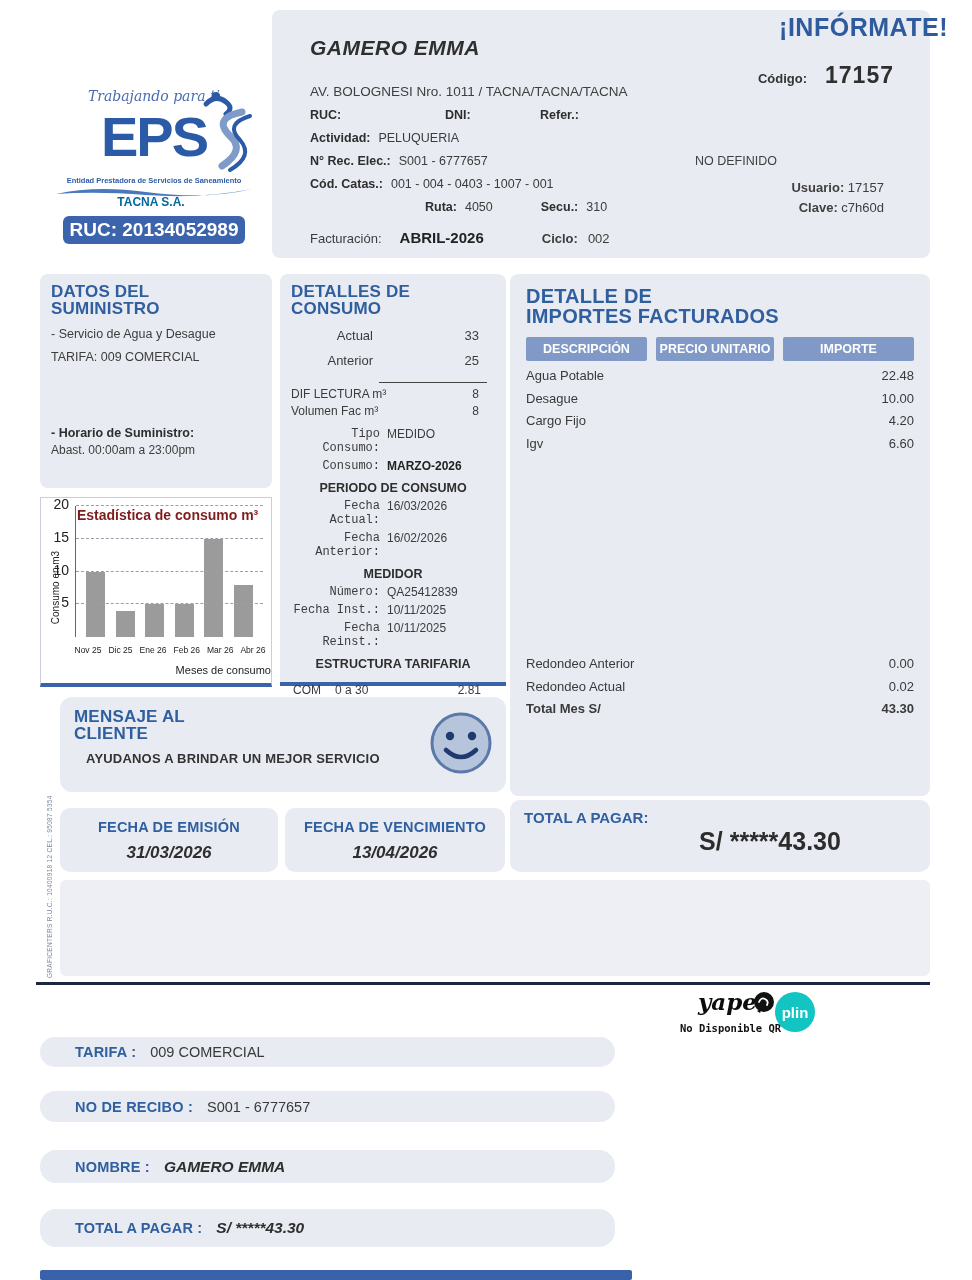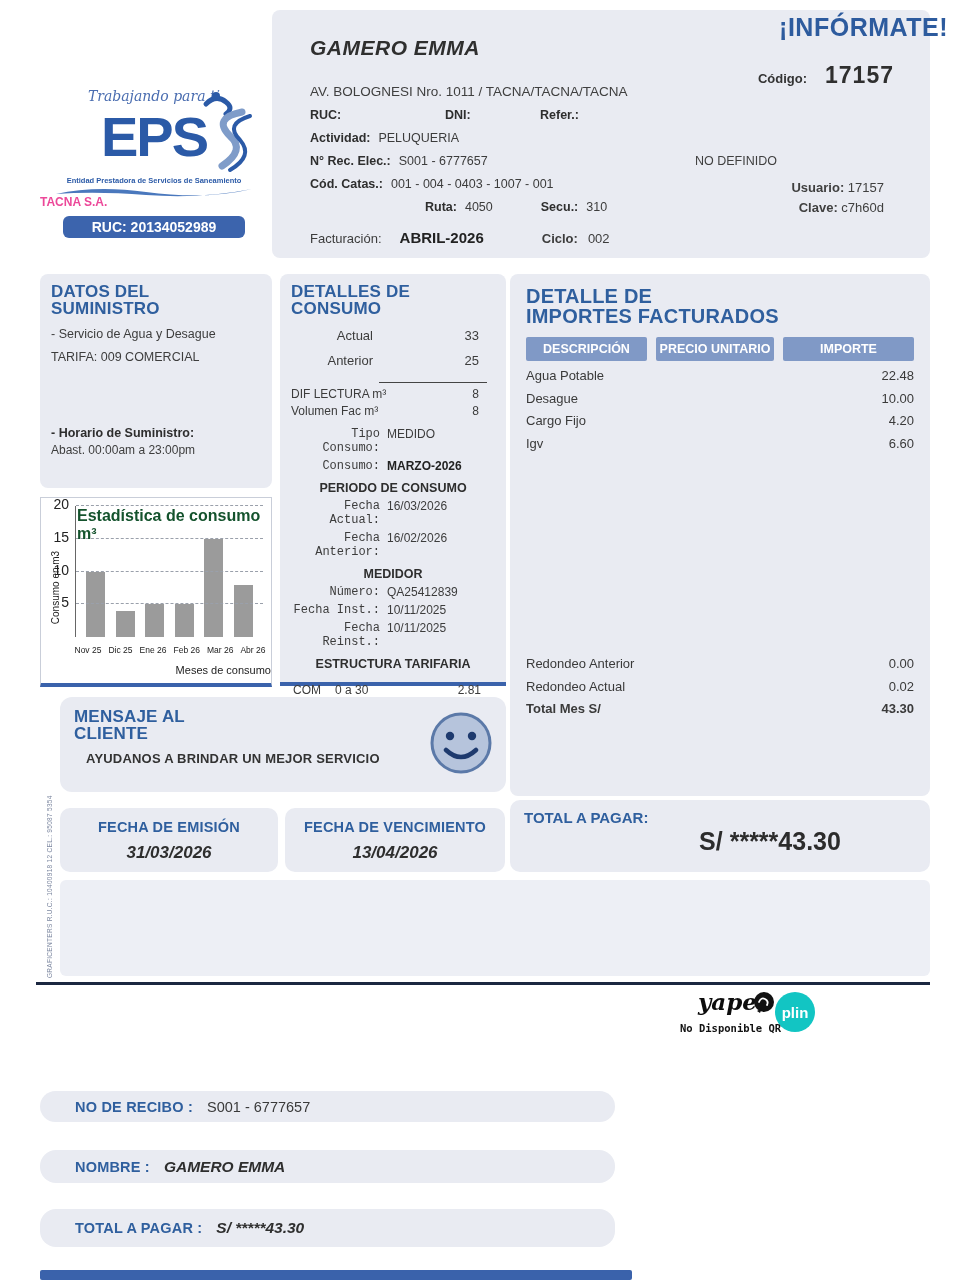--- a/index.html
+++ b/index.html
@@ -26,35 +26,35 @@
   .ciclo-val { margin-left:10px; }
 
   
   .logo-block { position:absolute; left:40px; top:88px; width:228px; text-align:center; }
   .tagline { font-family:"DejaVu Serif", serif; font-style:italic; font-size:14px; color:#4a6db0; }
   .eps-row { position:relative; height:70px; }
   .eps-text { font-size:56px; font-weight:bold; color:#2b5aa7; letter-spacing:-2px; line-height:66px; }
   .eps-swoosh { position:absolute; right:6px; top:-14px; }
   .logo-sub { font-size:7.5px; font-weight:bold; color:#2b5aa7; margin-top:2px; }
   .logo-wave { margin-top:1px; }
-  .tacna { font-size:12px; font-weight:bold; color:#ec4899; text-align:left; padding-right:6px; margin-top:-8px; }
-  .ruc-bar { margin:7px auto 0; width:182px; background:#3c64ad; color:#fff; font-weight:bold; font-size:14px; border-radius:6px; padding:3px 0; }
+  .tacna { font-size:12px; font-weight:bold; color:#0369a1; text-align:center; padding-right:6px; margin-top:-8px; }
+  .ruc-bar { margin:7px auto 0; width:182px; background:#3c64ad; color:#fff; font-weight:bold; font-size:19px; border-radius:6px; padding:3px 0; }
 
   
   .sum-card { left:40px; top:274px; width:232px; height:214px; padding:9px 11px; }
   .sec-title { color:#2f5f9e; font-weight:bold; font-size:17px; line-height:1.02; letter-spacing:.2px; }
   .sum-line { font-size:12.5px; margin-top:9px; color:#3d3d3d; }
   .sum-horario { margin-top:62px; font-size:12.5px; font-weight:bold; color:#2e2e2e; }
   .sum-abast { font-size:12px; margin-top:3px; color:#3d3d3d; }
 
   
   .chart-card { position:absolute; left:40px; top:497px; width:232px; height:190px; background:#fff;
                 border:1px solid #c9ced9; border-bottom:4px solid #3a62ab; }
   .chart-inner { position:relative; width:100%; height:100%; }
-  .chart-title { position:absolute; left:36px; top:9px; font-size:16px; font-weight:bold; color:#14532d; z-index:3; }
+  .chart-title { position:absolute; left:36px; top:9px; font-size:14px; font-weight:bold; color:#7f1d1d; z-index:3; }
   .chart-ylabel { position:absolute; left:-26px; top:84px; transform:rotate(-90deg); font-size:10px; color:#222; width:80px; text-align:center; }
   .chart-yaxis { position:absolute; left:0; top:8px; bottom:46px; width:32px; }
   .ytick { position:absolute; right:4px; font-size:14px; color:#222; }
   .chart-plot { position:absolute; left:34px; right:8px; top:8px; bottom:46px; border-left:1px solid #666; }
   .gridline { position:absolute; left:0; right:0; border-top:1px dashed #9aa0ab; }
   .bars { position:absolute; left:0; right:0; top:0; bottom:0; display:flex; align-items:flex-end; justify-content:space-around; padding:0 5px; }
   .bar { width:19px; background:#9b9b9b; }
   .chart-xticks { position:absolute; left:30px; right:2px; bottom:28px; display:flex; justify-content:space-around; }
   .xtick { font-size:8.5px; color:#222; white-space:nowrap; }
   .chart-xlabel { position:absolute; left:0; right:0; bottom:7px; text-align:right; font-size:11px; color:#222; }
@@ -375,20 +375,24 @@
 
   <div class="yape-text">yape</div>
   <svg class="yape-bubble" width="24" height="24" viewBox="0 0 24 24">
     <circle cx="12" cy="11" r="10" fill="#111"></circle>
     <path d="M5 20 l5 -3 l-2 5 z" fill="#111"></path>
     <path d="M7 11 q2 -5 6 -3 q4 2 2 6" fill="none" stroke="#fff" stroke-width="1.8" stroke-linecap="round"></path>
   </svg>
   <div class="plin-circle">plin</div>
   <div class="qr-note">No Disponible QR</div>
 
+  <div class="f-row f1">
+    <span class="f-label">TARIFA :</span>
+    <span class="f-value">009 COMERCIAL</span>
+  </div>
   <div class="f-row f2">
     <span class="f-label">NO DE RECIBO :</span>
     <span class="f-value">S001 - 6777657</span>
   </div>
   <div class="f-row f3">
     <span class="f-label">NOMBRE :</span>
     <span class="f-value">GAMERO EMMA</span>
   </div>
   <div class="f-row f4">
     <span class="f-label">TOTAL A PAGAR :</span>

